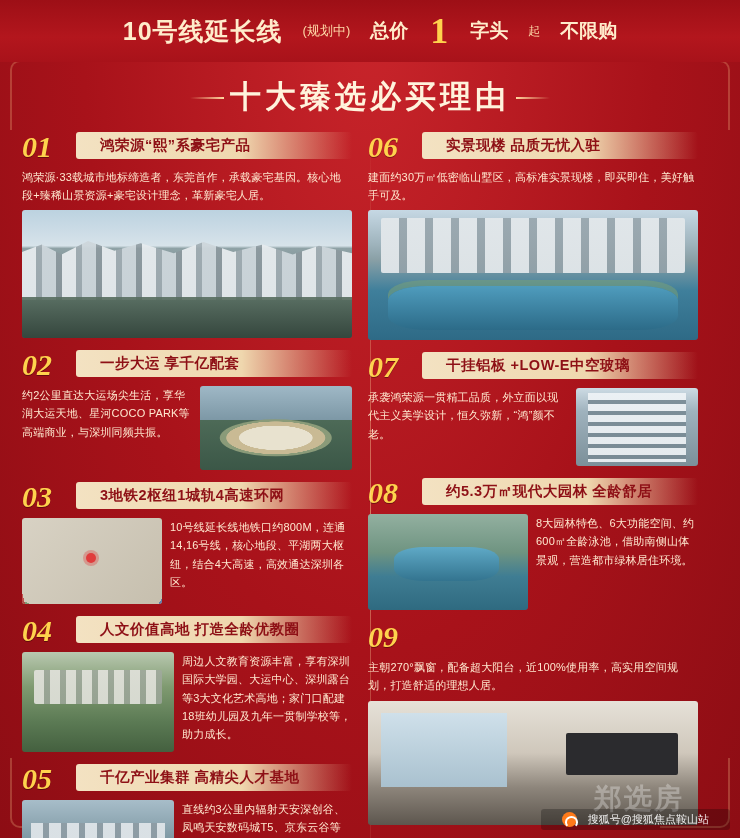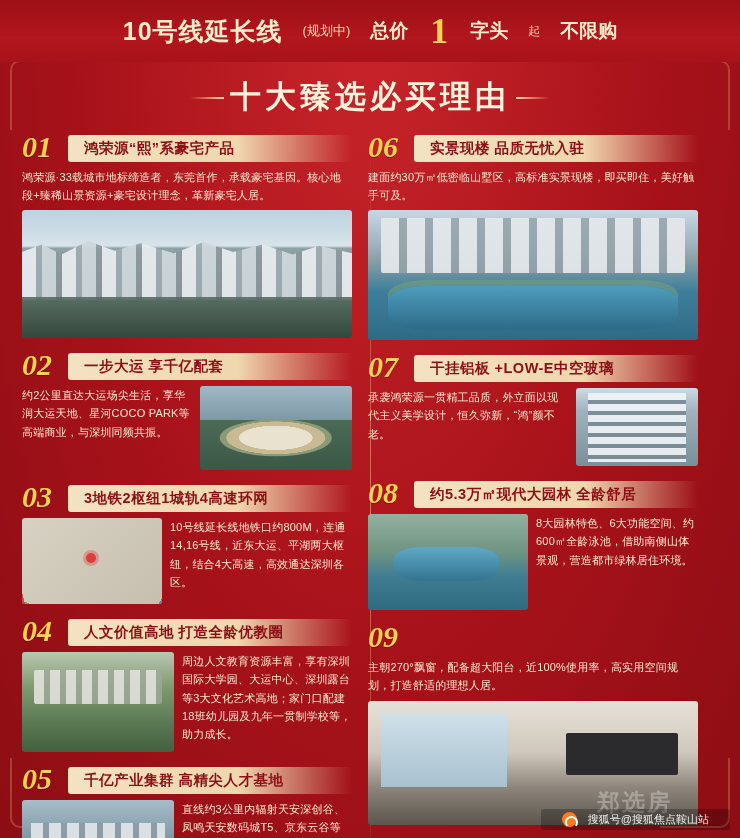--- a/index.html
+++ b/index.html
@@ -102,40 +102,40 @@
   .divider {
     position: absolute;
     left: 370px; top: 10px; bottom: 6px;
     width: 1px;
     background: linear-gradient(180deg, rgba(255,215,160,0), rgba(255,215,160,.5), rgba(255,215,160,0));
   }
 
   .item { margin-bottom: 12px; }
   .item-head {
     display: flex;
-    align-items: flex-end;
-    gap: 16px;
+    align-items: flex-start;
+    gap: 24px;
     margin-bottom: 6px;
   }
   .num {
     font-family: "Liberation Serif", serif;
     font-style: italic;
     font-weight: bold;
     font-size: 30px;
     color: #ffd24d;
     line-height: 1;
     text-shadow: 0 1px 0 rgba(0,0,0,.35);
   }
   .title-pill {
     flex: 1;
     background: linear-gradient(90deg, #f3e2c2 0%, #efd7ae 60%, rgba(239,215,174,0) 100%);
     color: #8e1016;
     font-size: 14.5px;
     font-weight: bold;
-    padding: 4px 16px;
+    padding: 4px 24px;
     border-radius: 3px;
     letter-spacing: .5px;
     white-space: nowrap;
     overflow: hidden;
   }
   .desc {
     font-size: 11px;
     line-height: 1.65;
     color: #ffe8cf;
     letter-spacing: .2px;
@@ -258,22 +258,22 @@
     background:linear-gradient(180deg,#cfe0ea,#a9c1cf);
   }
   .ph-living::after{
     content:"";position:absolute;right:6%;top:26%;width:34%;height:34%;
     background:#2b2b2e;border-radius:2px;
   }
 
   
   .wm-center {
     position: absolute;
-    right: 68px; bottom: 20px;
-    font-size: 23px;
+    right: 56px; bottom: 20px;
+    font-size: 28px;
     color: rgba(255,255,255,.30);
     font-weight: bold;
     letter-spacing: 2px;
     pointer-events: none;
   }
   .wm-badge {
     position: absolute;
     right: 10px; bottom: 8px;
     display: flex;
     align-items: flex-end;
@@ -344,21 +344,21 @@
         </div>
       </div>
 
       <div class="item">
         <div class="item-head">
           <span class="num">03</span>
           <span class="title-pill">3地铁2枢纽1城轨4高速环网</span>
         </div>
         <div class="row">
           <div class="photo ph-map"></div>
-          <div class="desc">10号线延长线地铁口约800M，连通14,16号线，近东大运、平湖两大枢纽，结合4大高速，高效通达深圳各区。</div>
+          <div class="desc">10号线延长线地铁口约800M，连通14,16号线，核心地段、平湖两大枢纽，结合4大高速，高效通达深圳各区。</div>
         </div>
       </div>
 
       <div class="item">
         <div class="item-head">
           <span class="num">04</span>
           <span class="title-pill">人文价值高地 打造全龄优教圈</span>
         </div>
         <div class="row">
           <div class="photo ph-green"></div>

